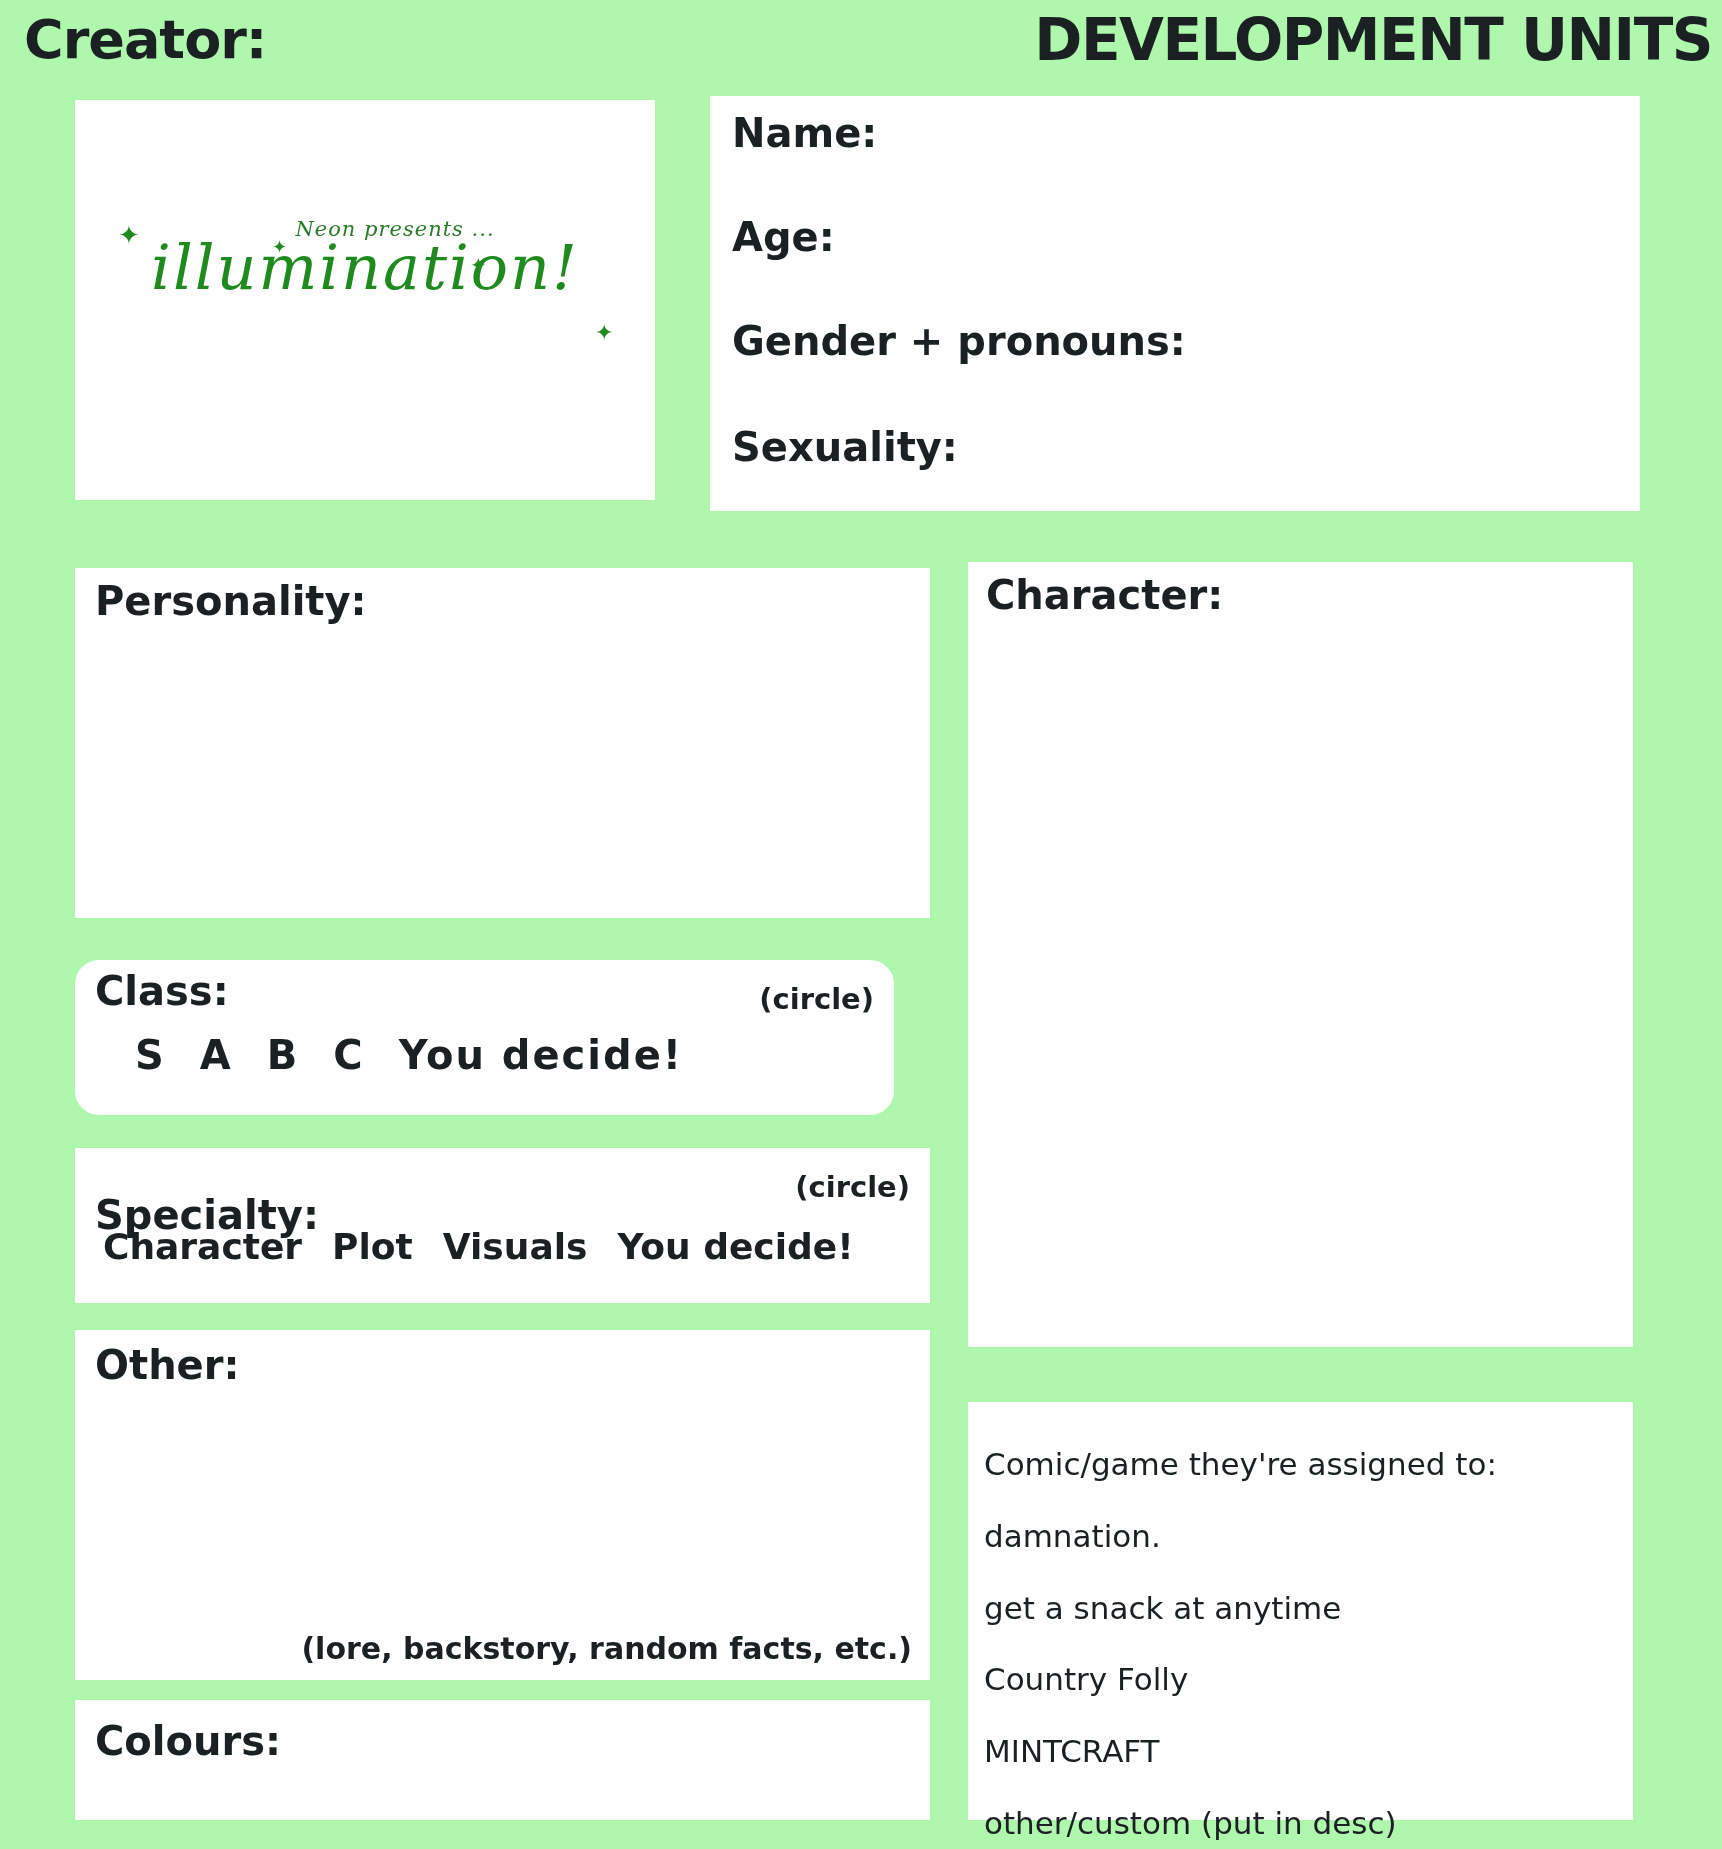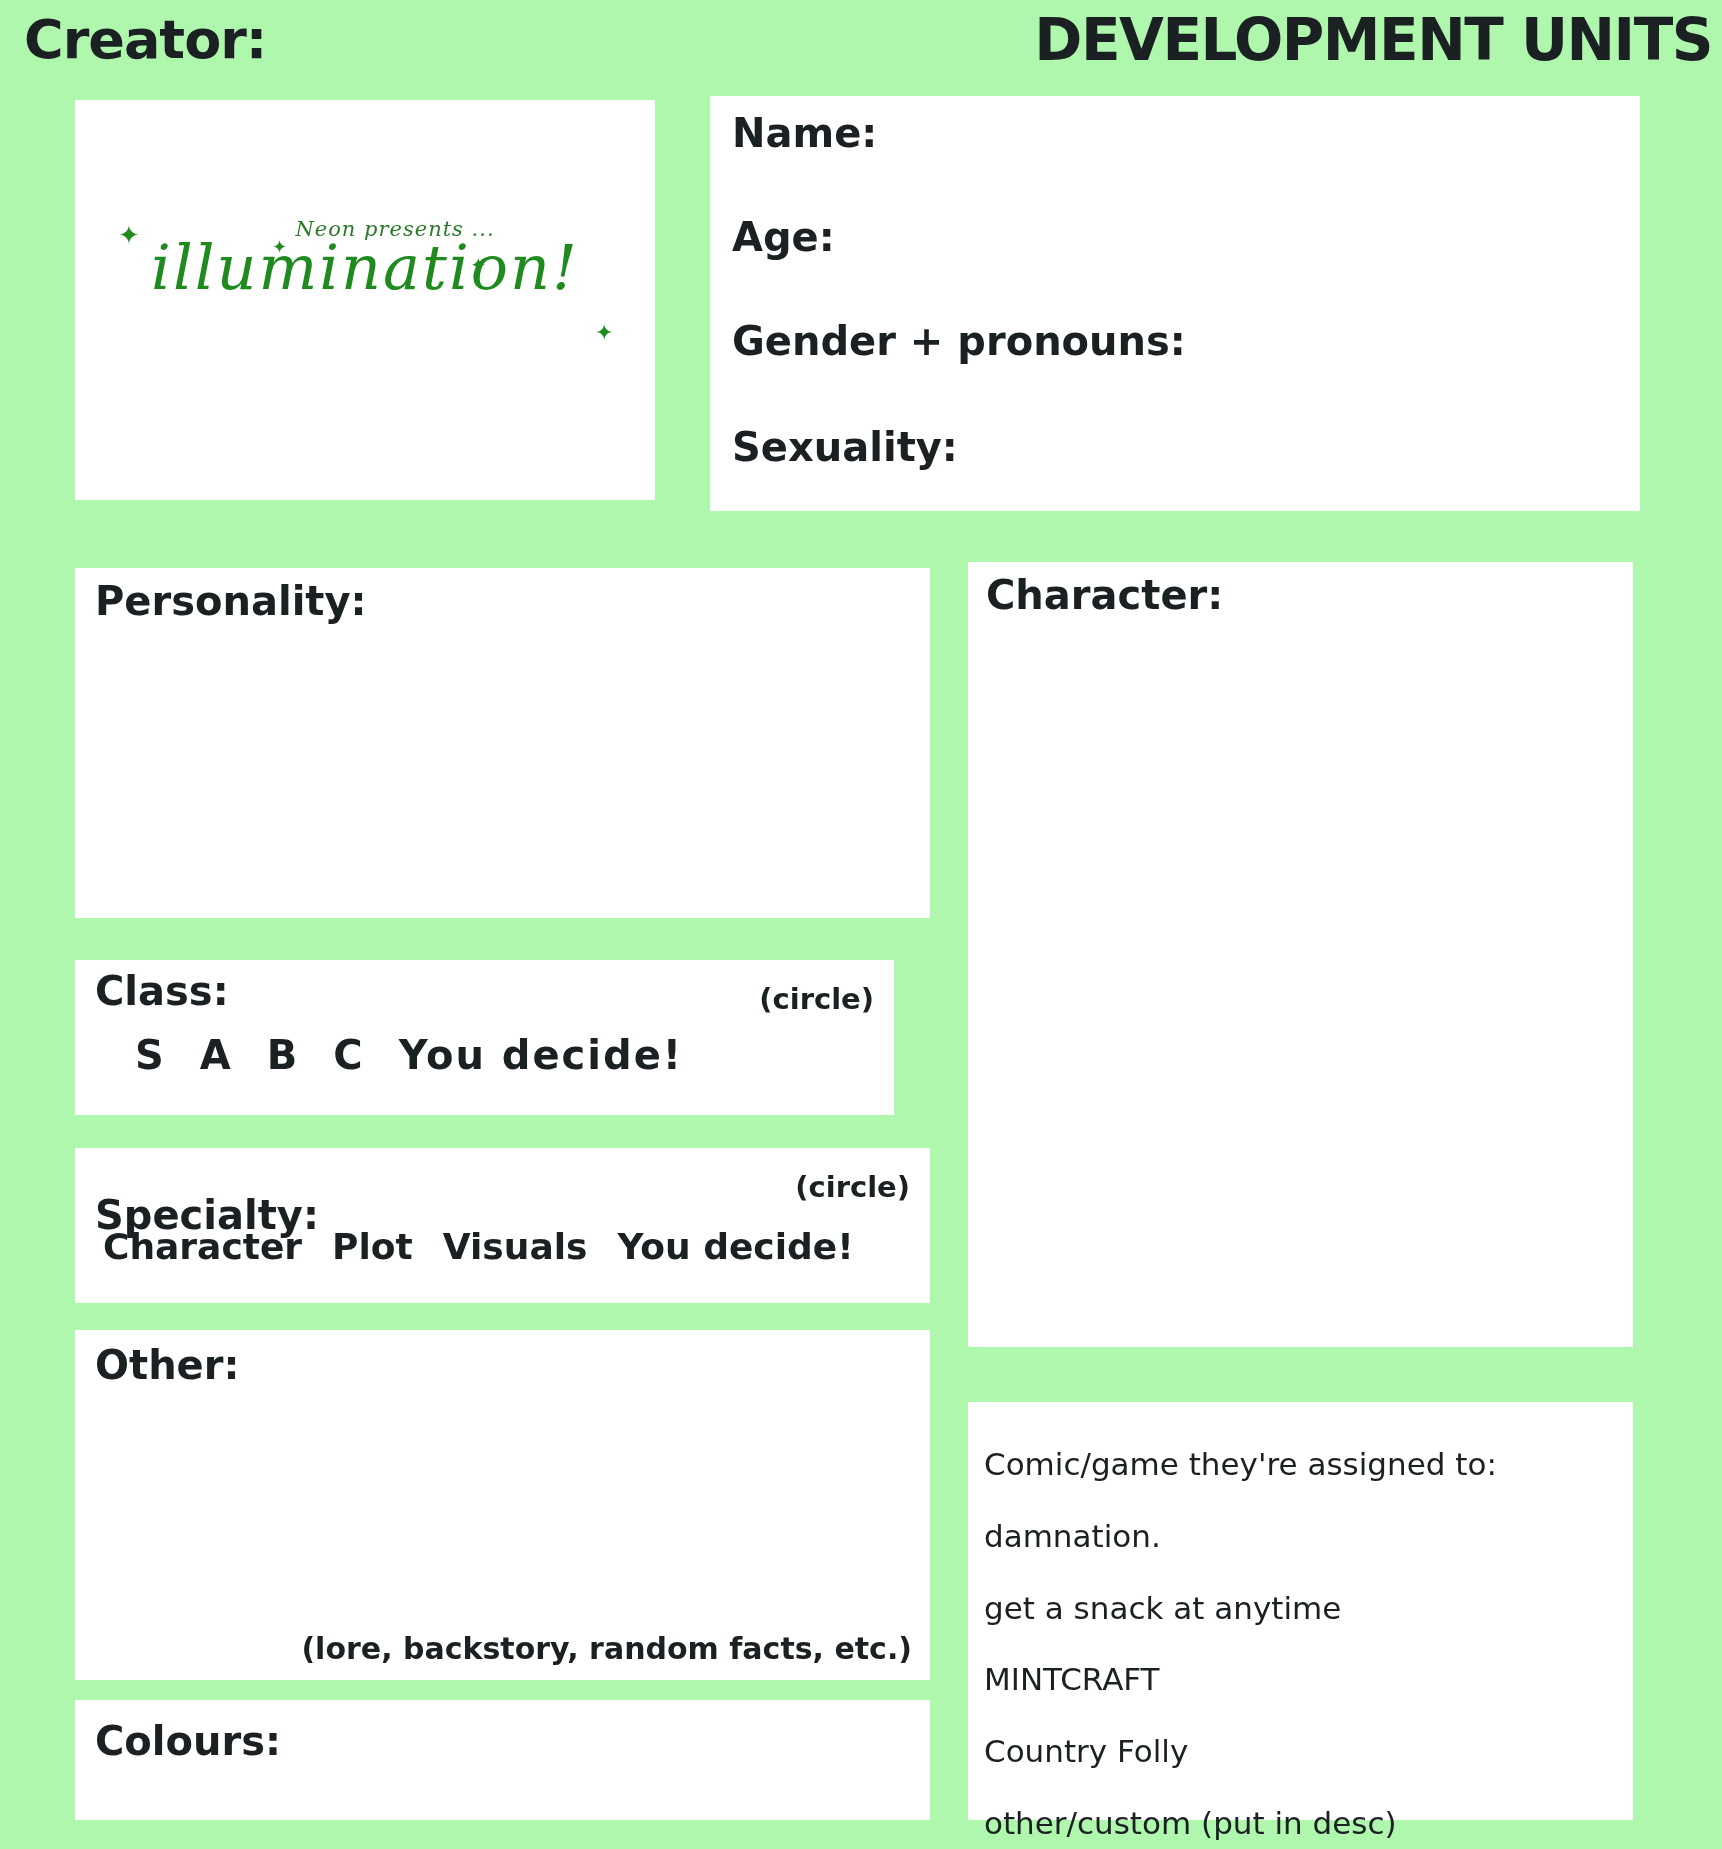--- a/index.html
+++ b/index.html
@@ -103,21 +103,21 @@
 
   
   #personality-box { left: 75px; top: 568px; width: 855px; height: 350px; }
   #personality-box .label { position: absolute; left: 20px; top: 10px; font-size: 40px; }
 
   
   #character-box { left: 968px; top: 562px; width: 665px; height: 785px; }
   #character-box .label { position: absolute; left: 18px; top: 10px; font-size: 40px; }
 
   
-  #class-box { left: 75px; top: 960px; width: 819px; height: 155px; }
+  #class-box { left: 75px; top: 960px; width: 819px; height: 155px; border-radius: 24px; }
   #class-box .label-main { position: absolute; left: 20px; top: 8px; font-size: 40px; }
   #class-box .circle-note { position: absolute; right: 20px; top: 22px; font-size: 29px; }
   #class-box .options { position: absolute; left: 60px; top: 72px; font-size: 40px; letter-spacing: 2px; }
   #class-box .options span { margin-right: 34px; }
   #class-box .options span.last { margin-right: 0; }
 
   
   #specialty-box { left: 75px; top: 1148px; width: 855px; height: 155px; }
   #specialty-box .label-main { position: absolute; left: 20px; top: 8px; font-size: 40px; margin-top: 36px; }
   #specialty-box .circle-note { position: absolute; right: 20px; top: 22px; font-size: 29px; }
@@ -201,18 +201,18 @@
   </div>
 
   <div class="box" id="colours-box">
     <div class="label">Colours:</div>
   </div>
 
   <div class="box" id="assigned-box">
     <div class="line">Comic/game they're assigned to:</div>
     <div class="line">damnation.</div>
     <div class="line">get a snack at anytime</div>
+    <div class="line">Country Folly</div>
     <div class="line">MINTCRAFT</div>
-    <div class="line">Country Folly</div>
     <div class="line">other/custom (put in desc)</div>
   </div>
 
 </div>
 
 </body></html>

